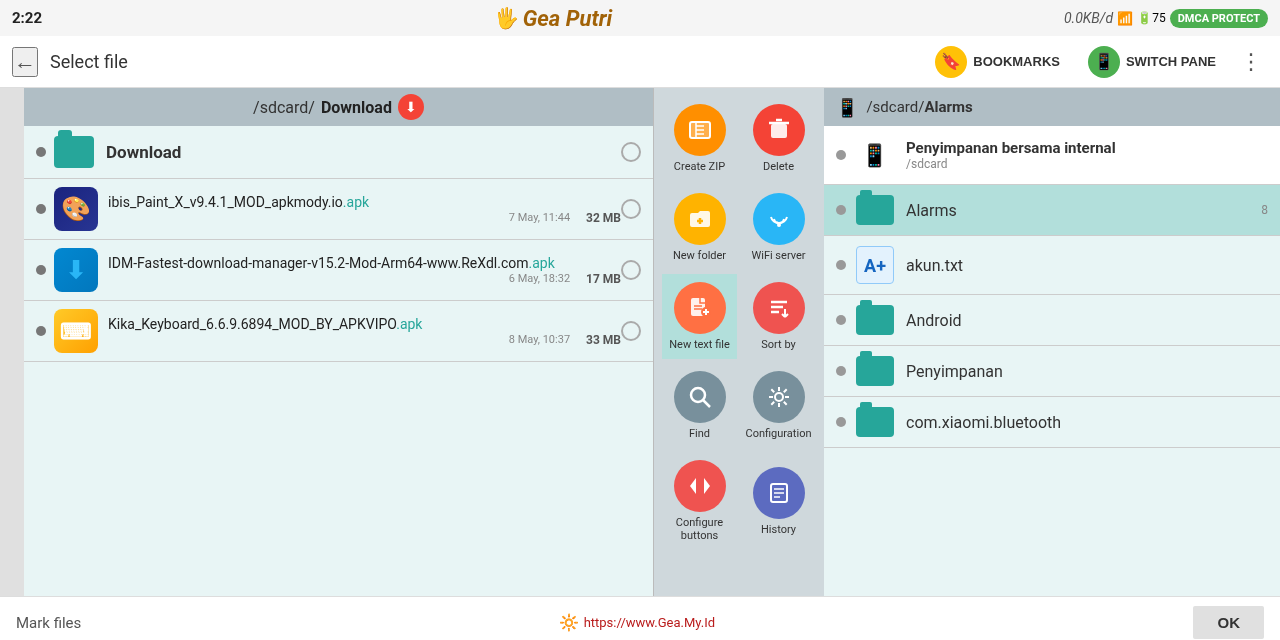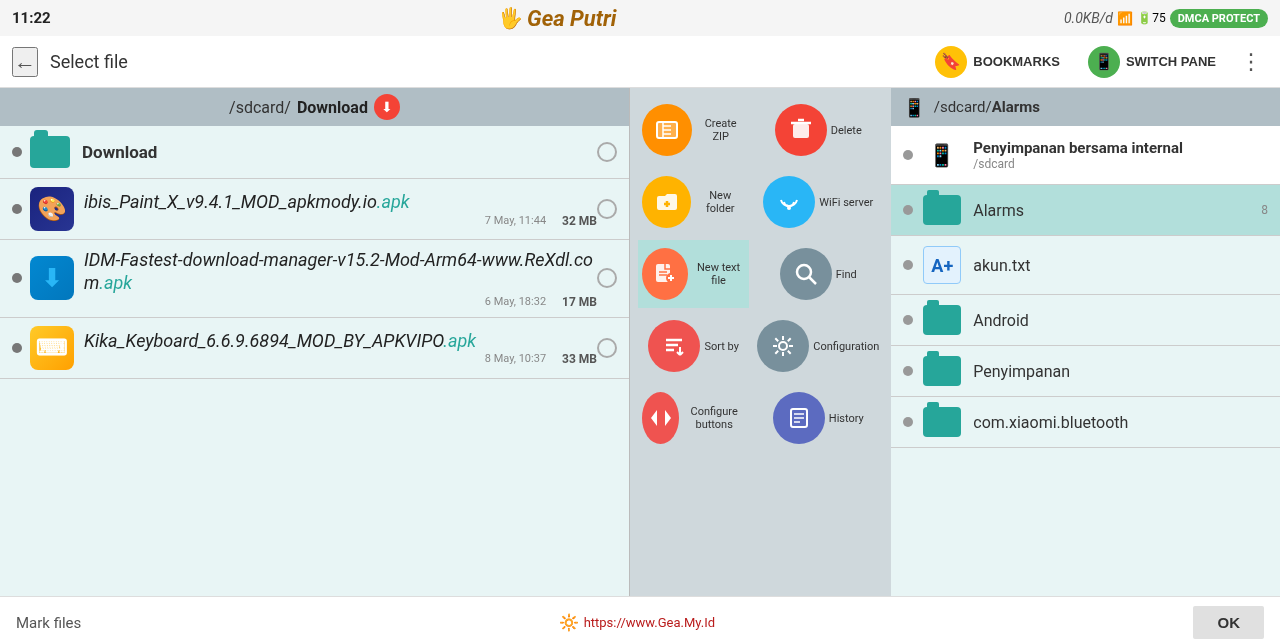--- a/index.html
+++ b/index.html
@@ -39,21 +39,21 @@
       font-size: 16px;
     }
     .switch-icon-circle {
       width: 32px; height: 32px; background: #4caf50; border-radius: 50%;
       display: flex; align-items: center; justify-content: center;
       font-size: 16px;
     }
     .more-btn { font-size: 22px; color: #555; cursor: pointer; padding: 0 6px; }
 
     
-    .main-layout { display: flex; height: calc(640px - 36px - 52px - 44px); }
+    .main-layout { display: flex; height: calc(640px - 36px - 52px - 44px); padding-left: 24px; }
 
     
     .left-pane { flex: 0 0 630px; display: flex; flex-direction: column; border-right: 1px solid #bbb; }
     .left-path-bar {
       background: #b0bec5; display: flex; align-items: center;
       justify-content: center; height: 38px; gap: 6px;
       font-size: 16px; color: #333;
     }
     .left-path-bar .path-bold { font-weight: bold; color: #222; }
     .download-badge {
@@ -80,33 +80,33 @@
     .file-item {
       display: flex; align-items: center; padding: 8px 12px;
       border-bottom: 1px solid #ccc; cursor: pointer; position: relative;
     }
     .file-icon {
       width: 44px; height: 44px; border-radius: 8px; margin-right: 10px;
       background: #fff; display: flex; align-items: center; justify-content: center;
       font-size: 11px; font-weight: bold; color: white; overflow: hidden;
     }
     .file-info { flex: 1; }
-    .file-name { font-size: 18px; color: #222; word-break: break-all; line-height: 1.3; font-style: italic; }
+    .file-name { font-size: 14px; color: #222; word-break: break-all; line-height: 1.3; }
     .file-name .ext { color: #26a69a; }
     .file-meta-row { display: flex; justify-content: flex-end; gap: 16px; }
     .file-size { font-size: 12px; color: #555; font-weight: bold; }
 
     
     .context-panel {
       flex: 0 0 170px; background: #cfd8dc; display: grid;
       grid-template-columns: 1fr 1fr; padding: 8px;
       gap: 4px; align-content: start;
     }
     .ctx-item {
-      display: flex; flex-direction: row; align-items: center;
+      display: flex; flex-direction: column; align-items: center;
       justify-content: center; padding: 8px 4px; cursor: pointer;
       gap: 4px;
     }
     .ctx-icon-circle {
       width: 52px; height: 52px; border-radius: 50%;
       display: flex; align-items: center; justify-content: center;
       font-size: 22px;
     }
     .ctx-label { font-size: 11px; color: #333; text-align: center; }
 
@@ -180,21 +180,21 @@
       width: 10px; height: 10px; background: #999; border-radius: 50%;
       margin-right: 10px; flex-shrink: 0;
     }
 
     .highlighted-item { background: #b2dfdb; }
   </style>
 </head>
 <body>
 
 <div class="status-bar">
-  <span class="status-time">11:22</span>
+  <span class="status-time">2:22</span>
   <div class="status-logo">
     <span style="font-size:20px; margin-right:4px;">🖐</span>
     <span class="status-logo-text">Gea Putri</span>
   </div>
   <div class="status-right">
     <span style="font-size:14px;color:#555;font-style:italic;">0.0KB/d</span>
     <span style="font-size:13px;">📶</span>
     <span style="font-size:12px;">🔋75</span>
     <div class="dmca-badge">DMCA PROTECT</div>
   </div>
@@ -338,38 +338,38 @@
             <line x1="8" y1="12" x2="16" y2="12" stroke="#ff7043" stroke-width="1.5"></line>
             <line x1="8" y1="15" x2="16" y2="15" stroke="#ff7043" stroke-width="1.5"></line>
             <circle cx="20" cy="18" r="5" fill="#ff7043"></circle>
             <line x1="20" y1="15" x2="20" y2="21" stroke="white" stroke-width="2"></line>
             <line x1="17" y1="18" x2="23" y2="18" stroke="white" stroke-width="2"></line>
           </svg>
       </div>
       <span class="ctx-label">New text file</span>
     </div>
     <div class="ctx-item">
-      <div class="ctx-icon-circle find-color">
-        <svg width="28" height="28" viewBox="0 0 28 28">
-            <circle cx="12" cy="12" r="7" stroke="white" stroke-width="2.5" fill="none"></circle>
-            <line x1="17" y1="17" x2="24" y2="24" stroke="white" stroke-width="2.5"></line>
-          </svg>
-      </div>
-      <span class="ctx-label">Find</span>
-    </div>
-    <div class="ctx-item">
       <div class="ctx-icon-circle sort-color">
         <svg width="28" height="28" viewBox="0 0 28 28">
             <line x1="6" y1="8" x2="22" y2="8" stroke="white" stroke-width="2.5"></line>
             <line x1="6" y1="13" x2="18" y2="13" stroke="white" stroke-width="2.5"></line>
             <line x1="6" y1="18" x2="14" y2="18" stroke="white" stroke-width="2.5"></line>
             <path d="M20 15 L20 23 M20 23 L17 20 M20 23 L23 20" stroke="white" stroke-width="2"></path>
           </svg>
       </div>
       <span class="ctx-label">Sort by</span>
+    </div>
+    <div class="ctx-item">
+      <div class="ctx-icon-circle find-color">
+        <svg width="28" height="28" viewBox="0 0 28 28">
+            <circle cx="12" cy="12" r="7" stroke="white" stroke-width="2.5" fill="none"></circle>
+            <line x1="17" y1="17" x2="24" y2="24" stroke="white" stroke-width="2.5"></line>
+          </svg>
+      </div>
+      <span class="ctx-label">Find</span>
     </div>
     <div class="ctx-item">
       <div class="ctx-icon-circle config-color">
         <svg width="28" height="28" viewBox="0 0 28 28">
             <circle cx="14" cy="14" r="4" stroke="white" stroke-width="2" fill="none"></circle>
             <path d="M14 4 L14 8 M14 20 L14 24 M4 14 L8 14 M20 14 L24 14 M6.3 6.3 L9.2 9.2 M18.8 18.8 L21.7 21.7 M21.7 6.3 L18.8 9.2 M9.2 18.8 L6.3 21.7" stroke="white" stroke-width="2"></path>
           </svg>
       </div>
       <span class="ctx-label">Configuration</span>
     </div>

